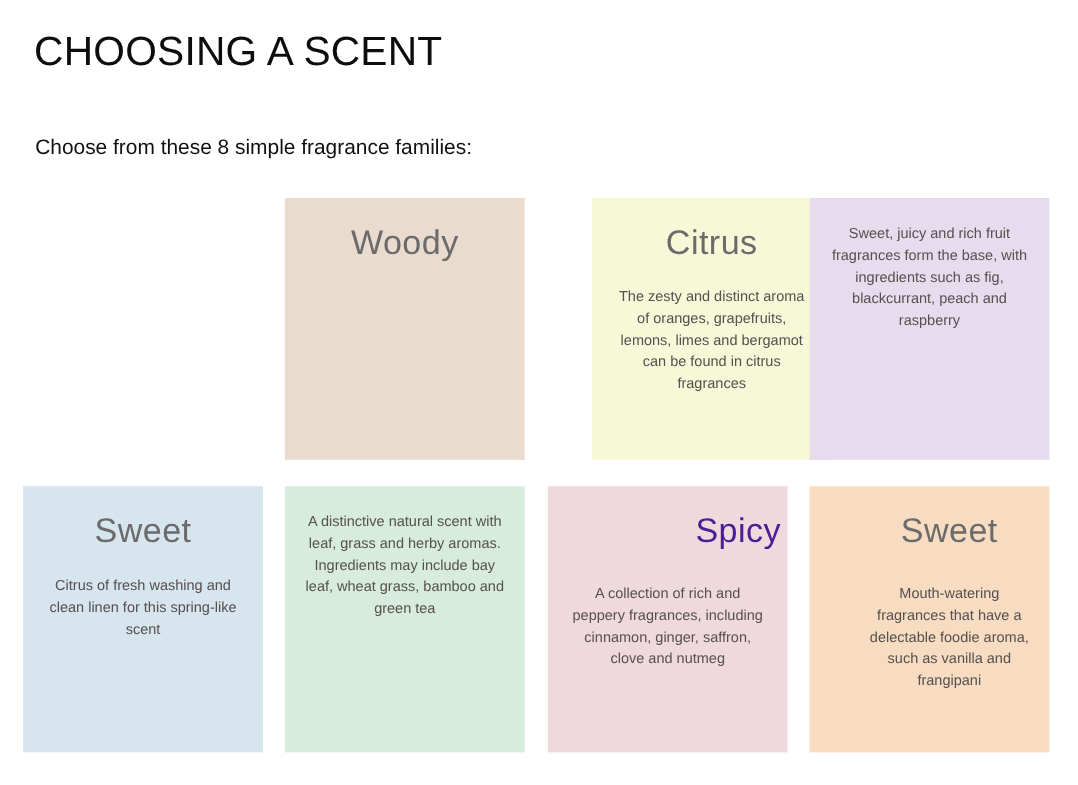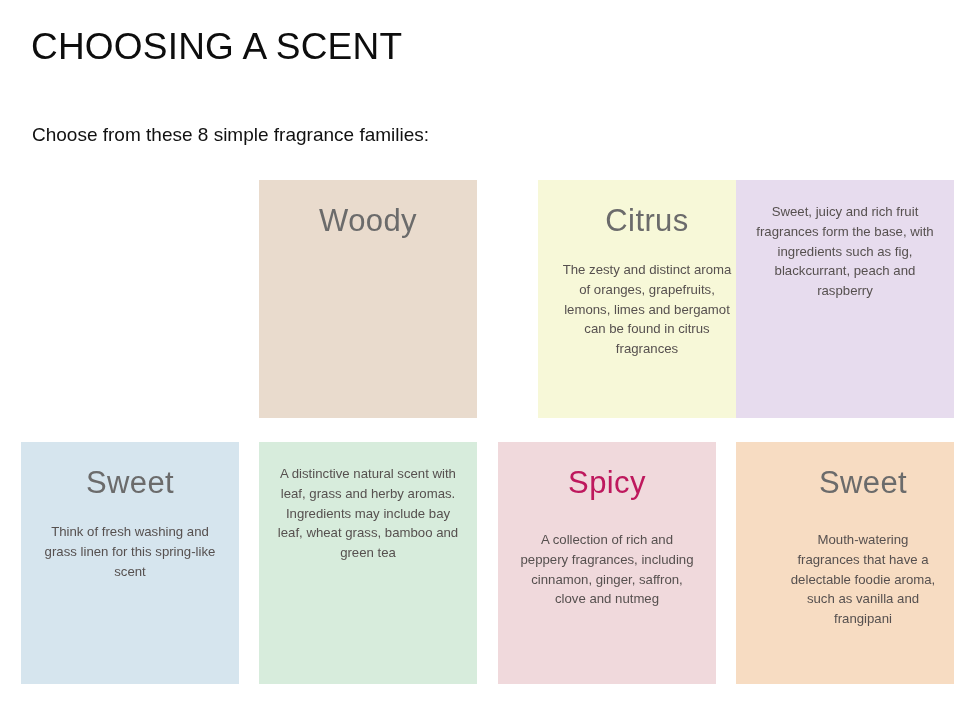--- a/index.html
+++ b/index.html
@@ -111,29 +111,29 @@
       <span class="card-title" style="color: rgb(107, 107, 107);">Citrus</span>
       <span class="card-desc" style="color: rgb(86, 80, 79);">The zesty and distinct aroma of oranges, grapefruits, lemons, limes and bergamot can be found in citrus fragrances</span>
     </div>
 
     <div class="card card-row1 col3" style="background: rgb(231, 220, 238);">
       <span class="card-desc" style="color: rgb(86, 80, 79);">Sweet, juicy and rich fruit fragrances form the base, with ingredients such as fig, blackcurrant, peach and raspberry</span>
     </div>
 
     <div class="card card-row2 col0" style="background: rgb(214, 229, 238);">
       <span class="card-title" style="color: rgb(107, 107, 107);">Sweet</span>
-      <span class="card-desc" style="color: rgb(86, 80, 79);">Think of fresh washing and grass linen for this spring-like scent</span>
+      <span class="card-desc" style="color: rgb(86, 80, 79);">Citrus of fresh washing and clean linen for this spring-like scent</span>
     </div>
 
     <div class="card card-row2 col1" style="background: rgb(215, 236, 220);">
       <span class="card-desc" style="color: rgb(86, 80, 79);">A distinctive natural scent with leaf, grass and herby aromas. Ingredients may include bay leaf, wheat grass, bamboo and green tea</span>
     </div>
 
     <div class="card card-row2 col2" style="background: rgb(240, 217, 220);">
-      <span class="card-title" style="color: #be185d;">Spicy</span>
+      <span class="card-title" style="color: #4c1d95; text-align: right;">Spicy</span>
       <span class="card-desc desc-pad-lg" style="color: rgb(86, 80, 79);">A collection of rich and peppery fragrances, including cinnamon, ginger, saffron, clove and nutmeg</span>
     </div>
 
     <div class="card card-row2 col3" style="background: rgb(247, 220, 194); padding-left: 36px;">
       <span class="card-title" style="color: rgb(107, 107, 107);">Sweet</span>
       <span class="card-desc desc-pad-lg" style="color: rgb(86, 80, 79);">Mouth-watering fragrances that have a delectable foodie aroma, such as vanilla and frangipani</span>
     </div>
 
   </div>
 </div>

